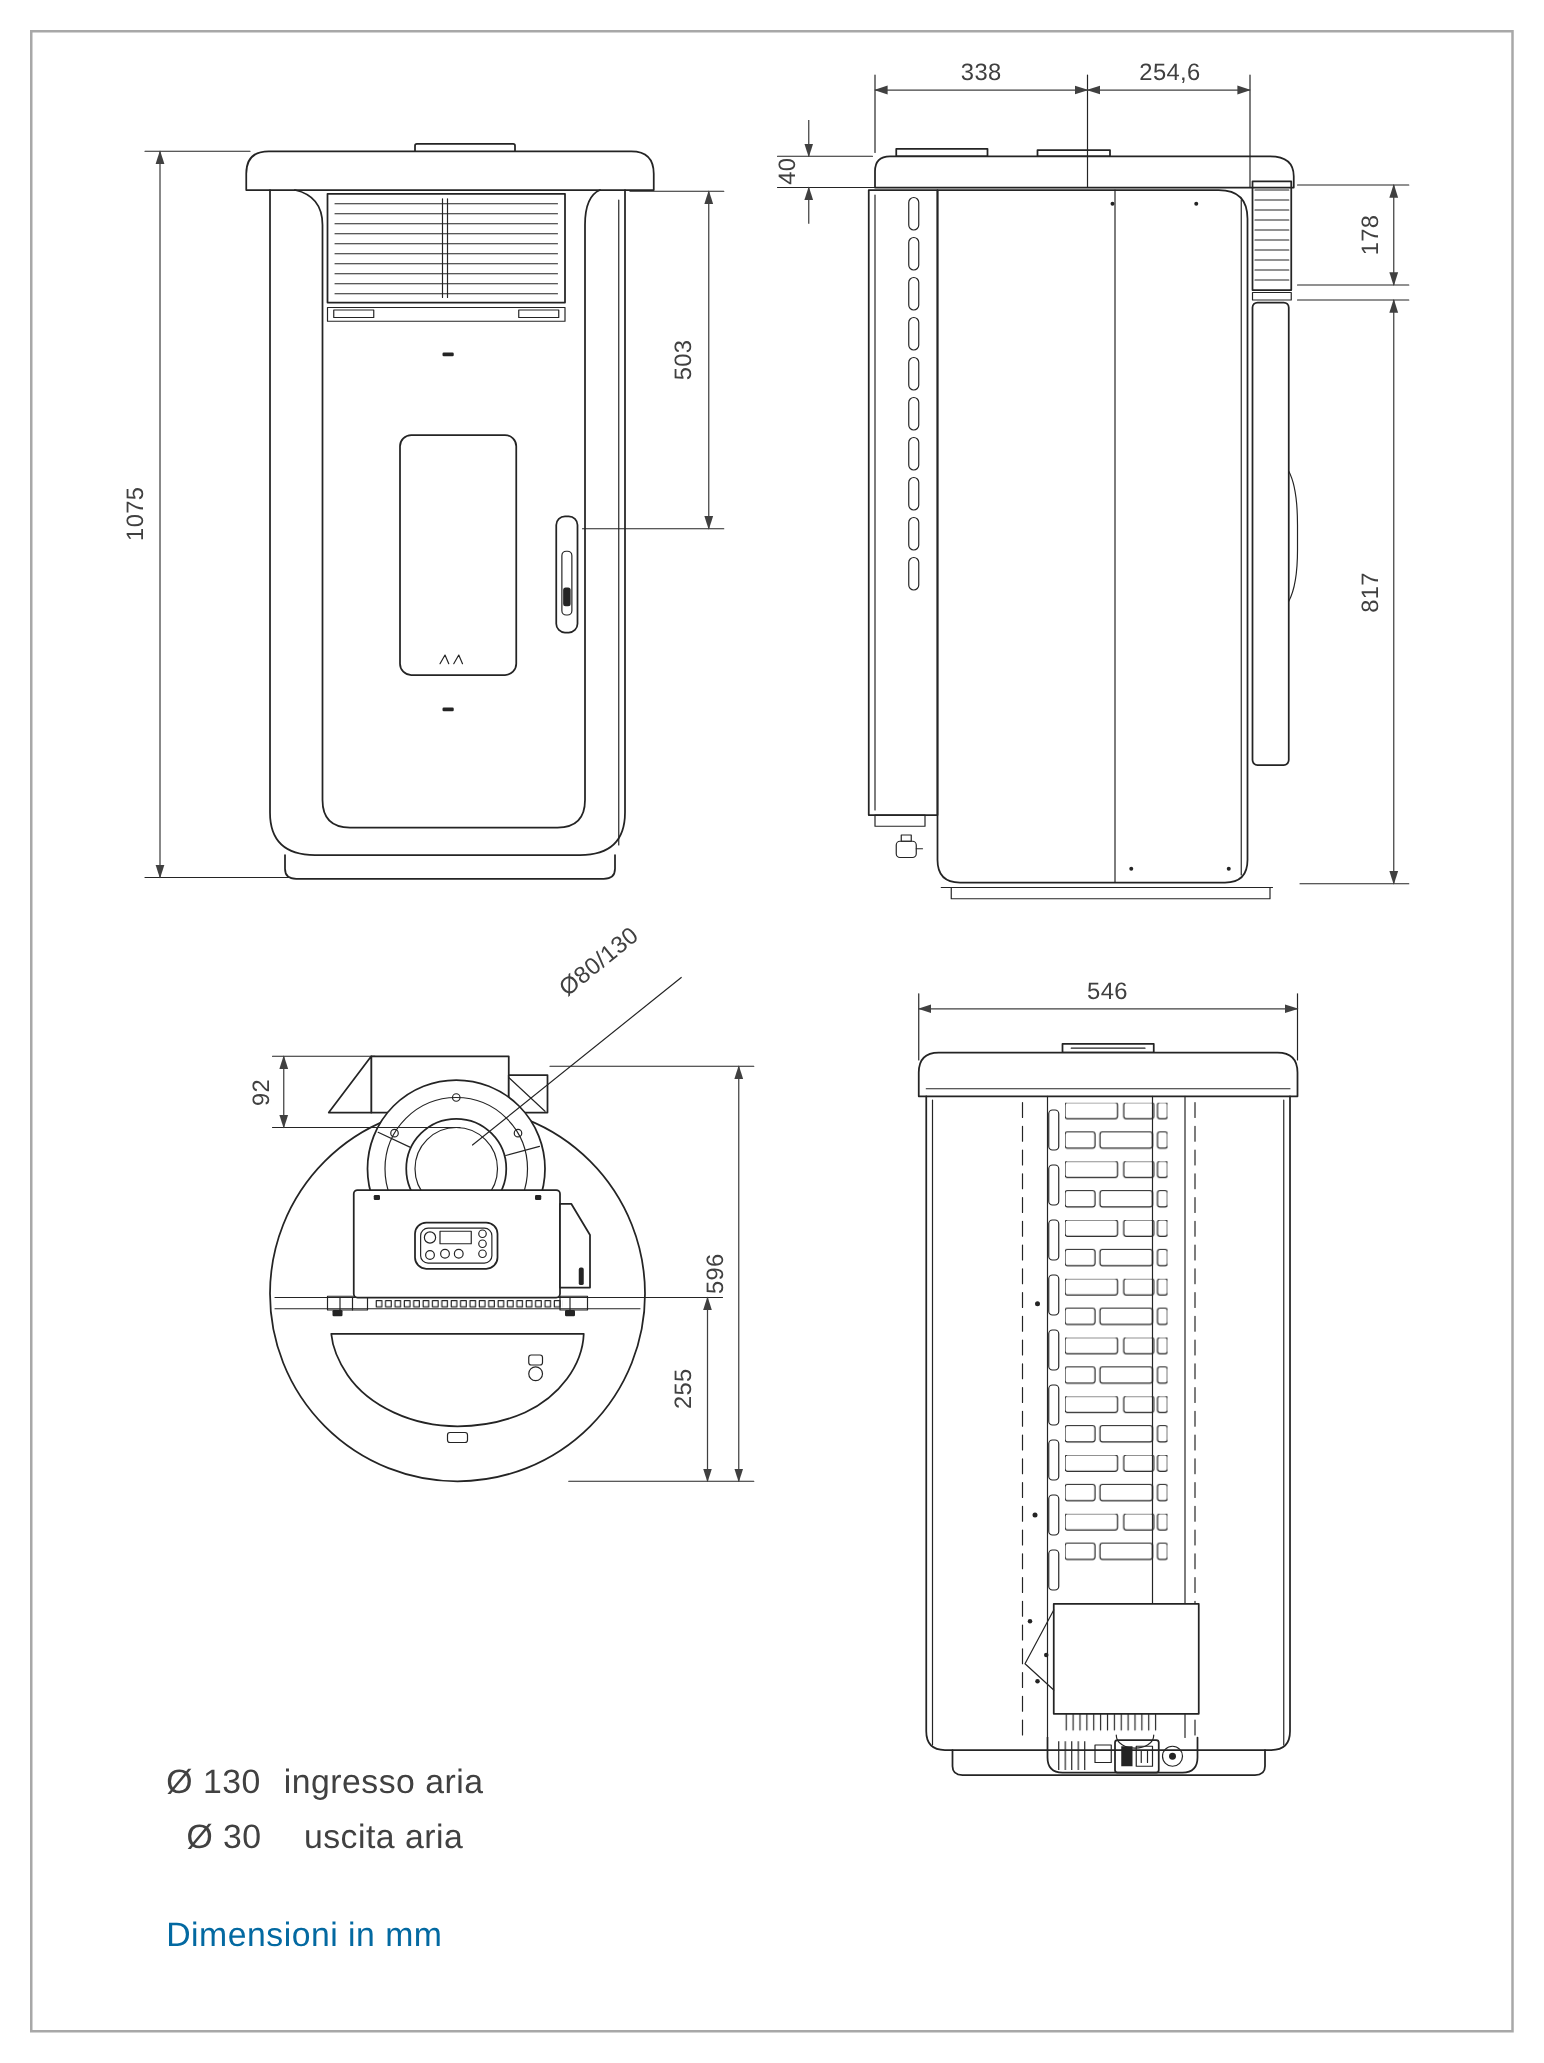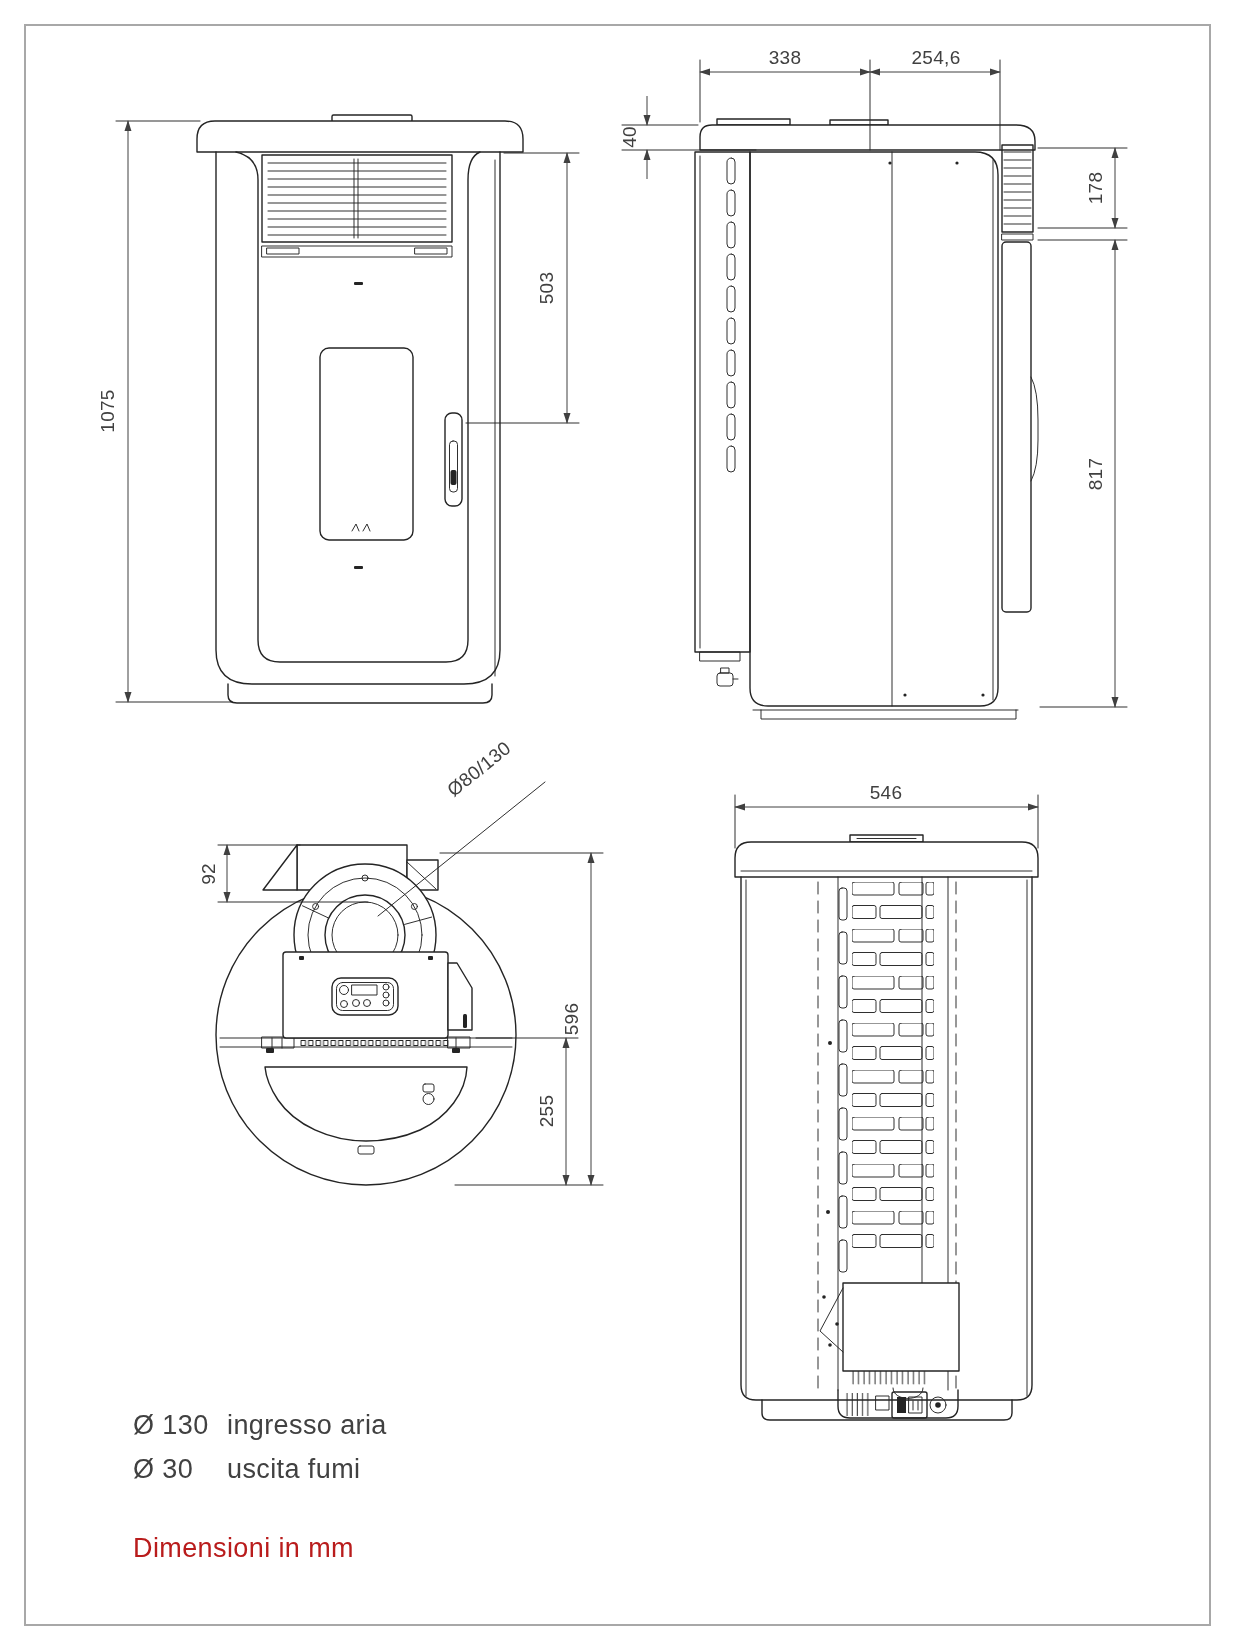--- a/index.html
+++ b/index.html
@@ -22,25 +22,25 @@
   .wf{fill:#ffffff;}
   .fl{fill:#242424;stroke:none;}
   .dm{fill:none;stroke:#404040;stroke-width:1;}
   .dsh{stroke-dasharray:12 7;}
   text.dim{font-family:"Liberation Sans",sans-serif;font-size:19px;fill:#404040;letter-spacing:0.3px;}
   
   .legend{
     position:absolute;left:133px;top:1410px;
     color:#414141;font-size:27px;letter-spacing:0.4px;
   }
-  .legend-row{display:flex;margin-bottom:13px;}
+  .legend-row{display:flex;margin-bottom:13px;justify-content:center;}
   .legend-sym{width:94px;flex:0 0 94px;}
   .units-note{
     position:absolute;left:133px;top:1533px;
-    color:#b91c1c;font-size:27px;letter-spacing:0.4px;
+    color:#0369a1;font-size:27px;letter-spacing:0.4px;
   }
 </style>
 </head>
 <body>
 
 <div class="page">
   <div class="page-frame"></div>
 
   <svg width="1235" height="1650" viewBox="0 0 1235 1650">
     <defs>
@@ -309,17 +309,17 @@
     </g>
   </svg>
 
   <div class="legend">
     <div class="legend-row">
       <span class="legend-sym">Ø 130</span>
       <span class="legend-label">ingresso aria</span>
     </div>
     <div class="legend-row">
       <span class="legend-sym">Ø 30</span>
-      <span class="legend-label">uscita fumi</span>
+      <span class="legend-label">uscita aria</span>
     </div>
   </div>
   <div class="units-note">Dimensioni in mm</div>
 </div>
 
 </body></html>

